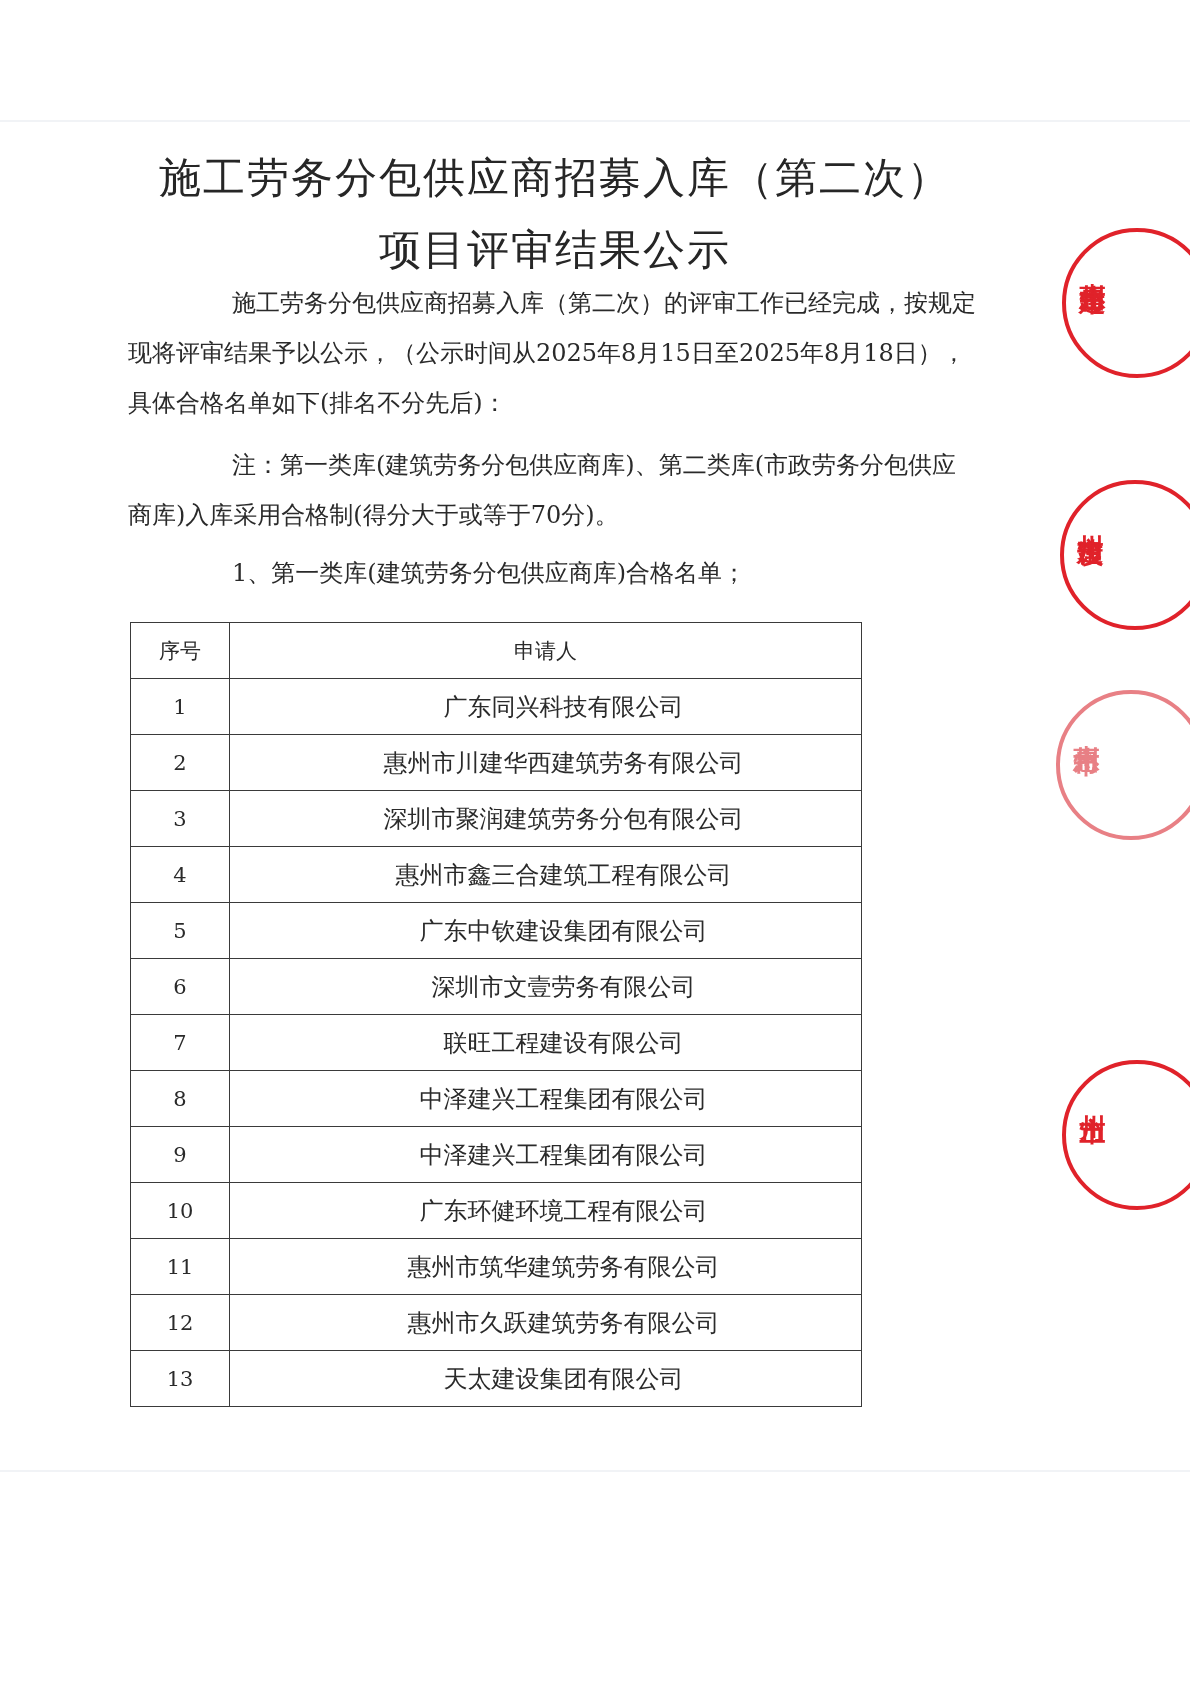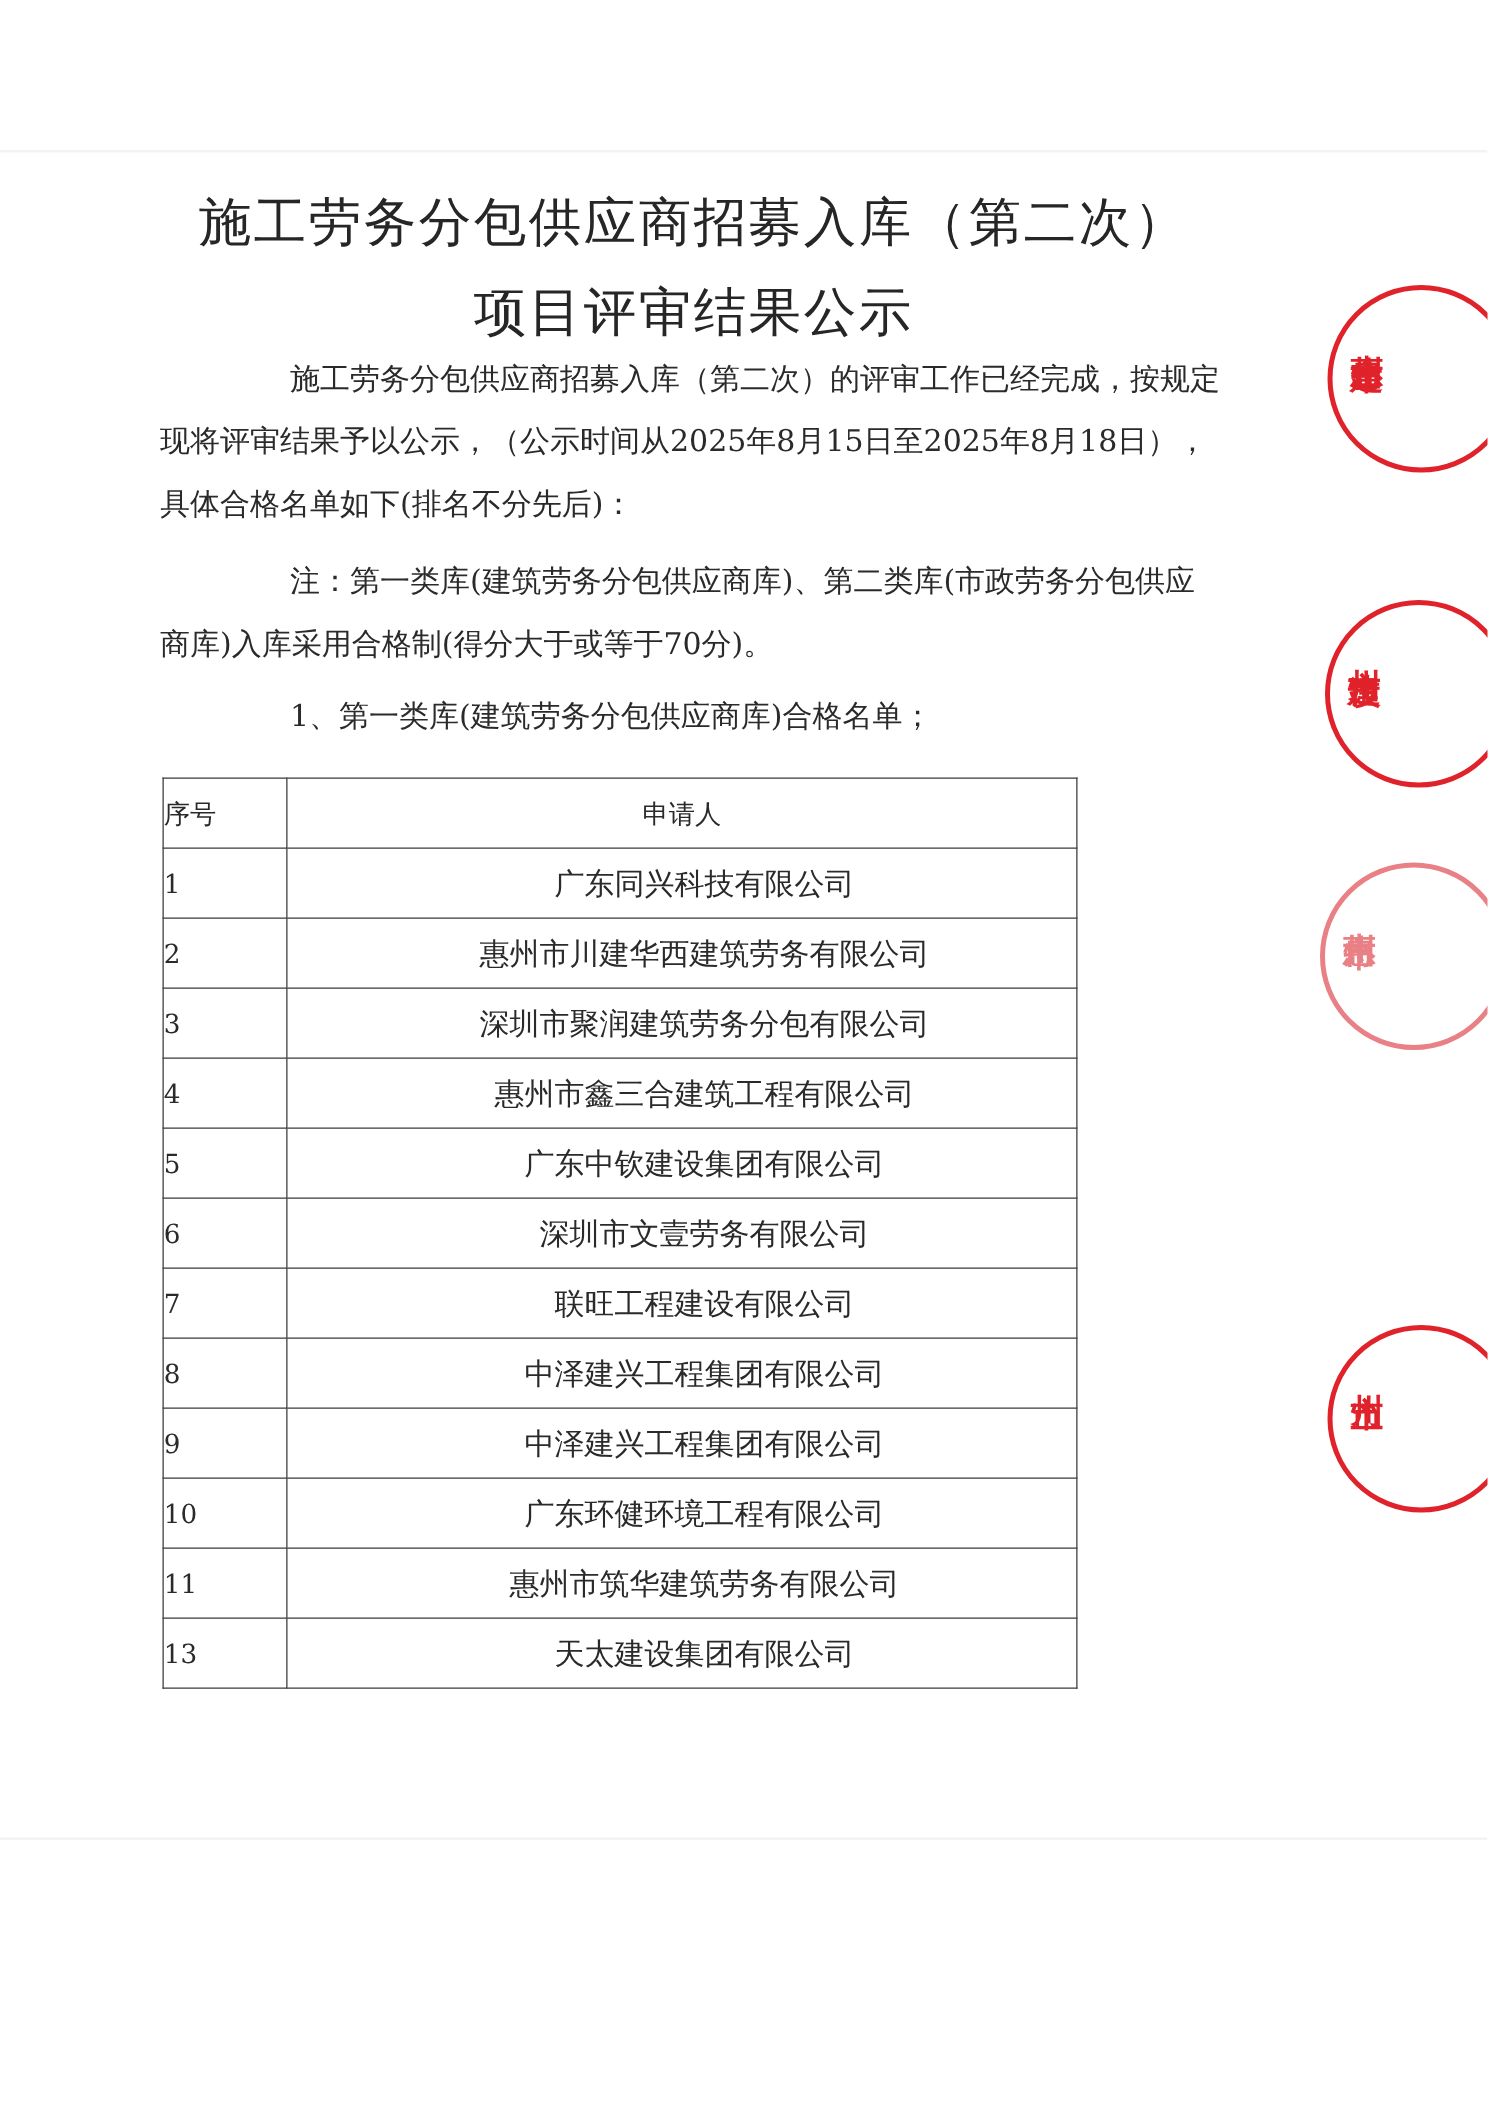--- a/index.html
+++ b/index.html
@@ -57,21 +57,21 @@
     }
     table.list td, table.list th {
       border: 1.5px solid #3a3a3a;
       height: 55px;
       padding: 0;
       font-weight: normal;
     }
     table.list th { font-size: 21px; }
     table.list td.num, table.list th.num {
       width: 98px;
-      text-align: left;
+      text-align: center;
       font-size: 21px;
     }
     table.list th.name { text-align: center; }
     table.list td.name {
       text-align: center;
       padding-left: 36px;
     }
 
     .seal {
       position: absolute;
@@ -170,20 +170,24 @@
         </tr>
       <tr>
           <td class="num">10</td>
           <td class="name">广东环健环境工程有限公司</td>
         </tr>
       <tr>
           <td class="num">11</td>
           <td class="name">惠州市筑华建筑劳务有限公司</td>
         </tr>
       <tr>
+          <td class="num">12</td>
+          <td class="name">惠州市久跃建筑劳务有限公司</td>
+        </tr>
+      <tr>
           <td class="num">13</td>
           <td class="name">天太建设集团有限公司</td>
         </tr>
     </tbody>
   </table>
 
   <div class="seal s1">
       <span class="txt">惠州市建</span>
     </div>
   <div class="seal s2">

